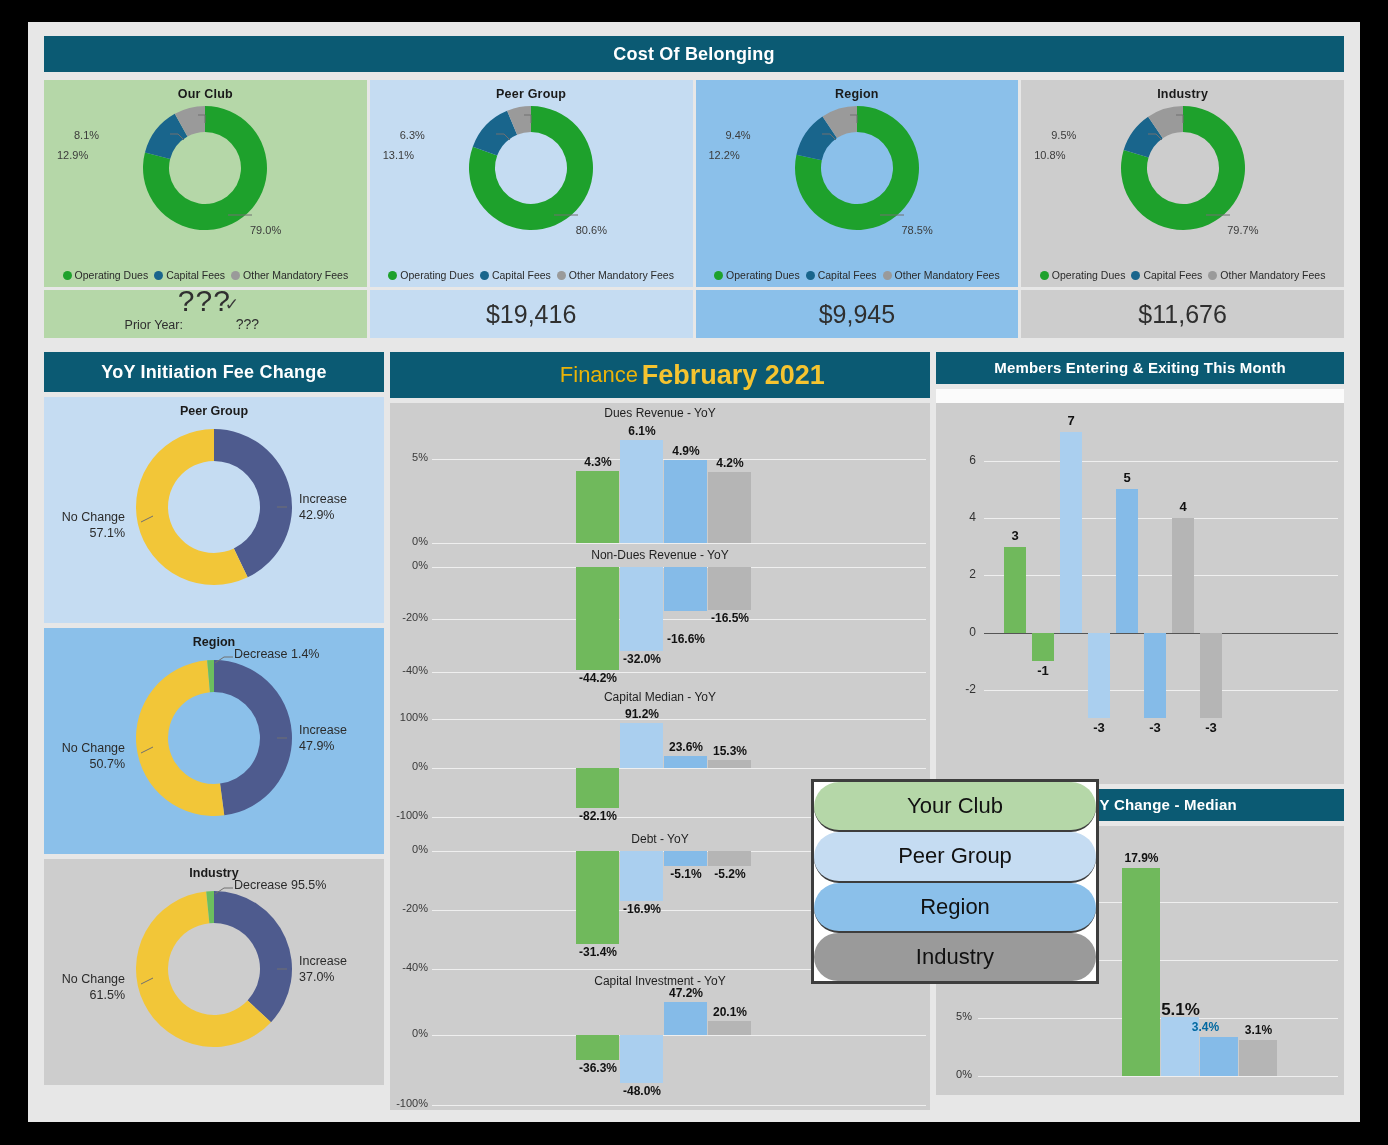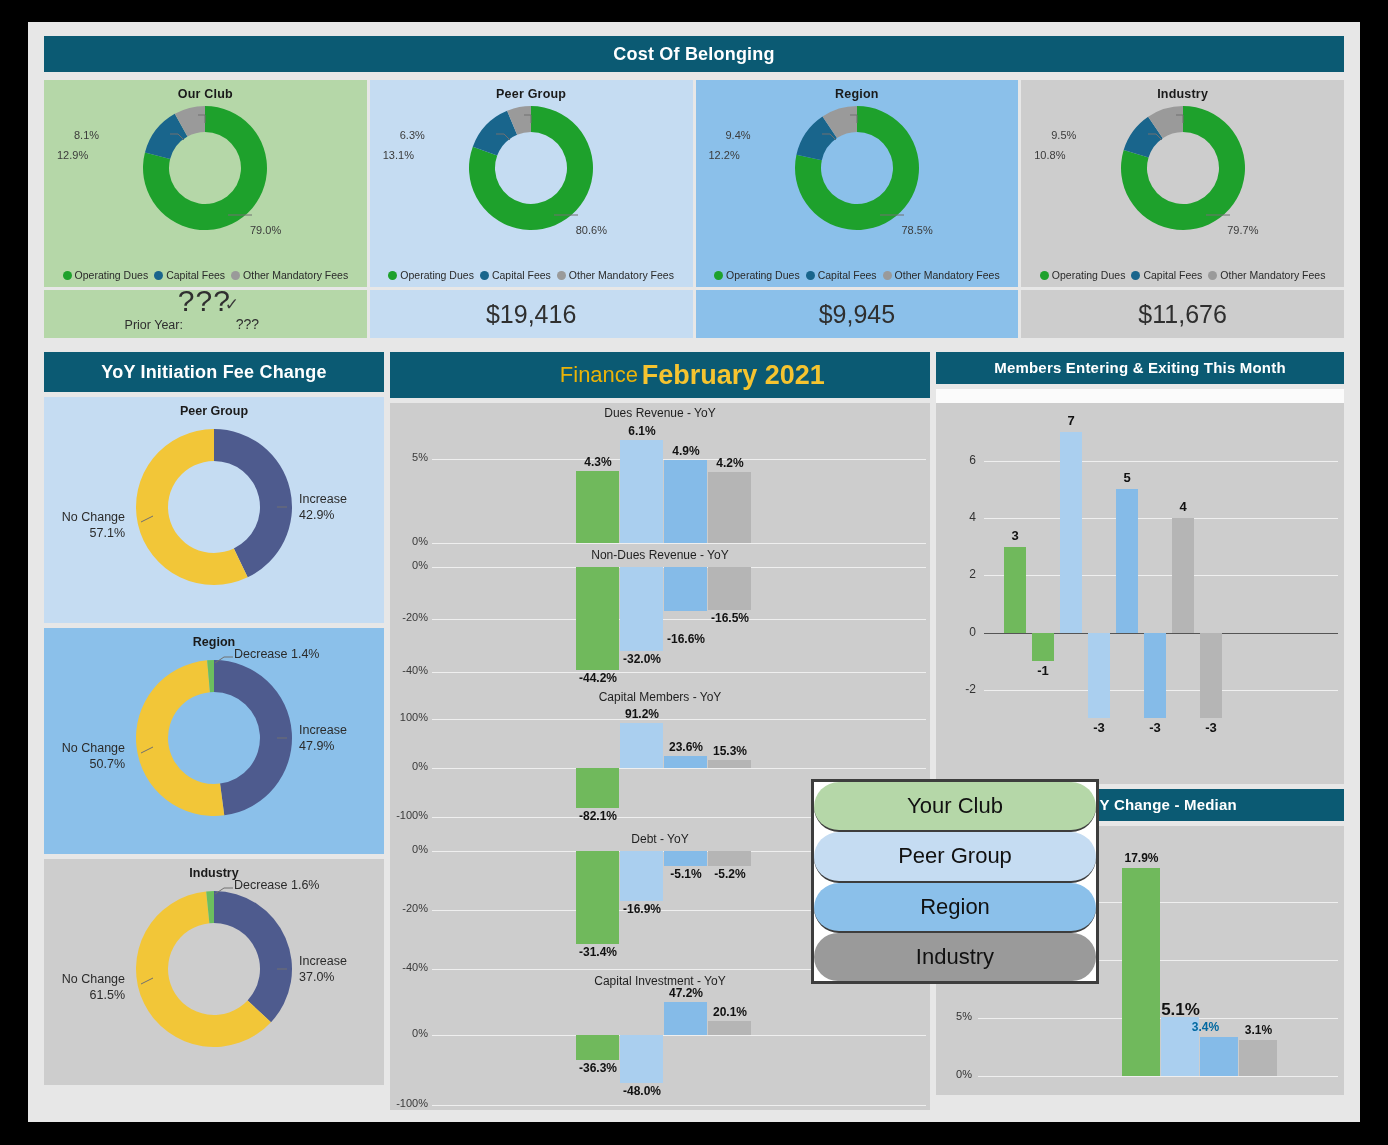--- a/index.html
+++ b/index.html
@@ -363,21 +363,21 @@
               <path d="M 86 10 L 95 4 L 104 4" stroke="#707070" stroke-width="1" fill="none"></path>
             </svg>
             <div class="flabel" style="left: 255px; top: 74px;">
               <div>Increase</div>
               <div>37.0%</div>
             </div>
             <div class="flabel" style="left: 7px; top: 92px; text-align: right; width: 74px;">
               <div>No Change</div>
               <div>61.5%</div>
             </div>
-            <div class="flabel" style="left: 190px; top: -2px;">Decrease 1.6%</div>
+            <div class="flabel" style="left: 190px; top: -2px;">Decrease 95.5%</div>
           </div>
         </div>
       </div>
   </div>
 
   <div class="center-col">
     <div class="fin-header">
       <span class="fin-title">Finance</span>
       <span class="fin-date">February 2021</span>
     </div>
@@ -412,21 +412,21 @@
             <div class="bar-lab" style="left: 182px; width: 52px; text-align: center; top: 103.791px;">-44.2%</div>
             <div class="bar" style="left: 230px; width: 43px; top: 0px; height: 83.9111px; background: rgb(170, 207, 239);"></div>
             <div class="bar-lab" style="left: 226px; width: 52px; text-align: center; top: 84.9111px;">-32.0%</div>
             <div class="bar" style="left: 274px; width: 43px; top: 0px; height: 43.5289px; background: rgb(133, 187, 232);"></div>
             <div class="bar-lab" style="left: 270px; width: 52px; text-align: center; top: 44.5289px; margin-top: 20px;">-16.6%</div>
             <div class="bar" style="left: 318px; width: 43px; top: 0px; height: 43.2667px; background: rgb(181, 181, 181);"></div>
             <div class="bar-lab" style="left: 314px; width: 52px; text-align: center; top: 44.2667px;">-16.5%</div>
           </div>
         </div>
         <div class="mini-chart" style="position: absolute; left: 0px; top: 284px; width: 100%; height: 142px;">
-          <div class="mini-title">Capital Members  - YoY</div>
+          <div class="mini-title">Capital Median  - YoY</div>
           <div class="plot" style="position: absolute; left: 0px; top: 22px; width: 100%; height: 118px;">
             <div class="gridline" style="top: 9.83333px;"></div>
             <div class="ytick" style="top: 1.83333px;">100%</div>
             <div class="gridline" style="top: 59px;"></div>
             <div class="ytick" style="top: 51px;">0%</div>
             <div class="gridline" style="top: 108.167px;"></div>
             <div class="ytick" style="top: 100.167px;">-100%</div>
             <div class="bar" style="left: 186px; width: 43px; top: 59px; height: 40.3658px; background: rgb(112, 185, 92);"></div>
             <div class="bar-lab" style="left: 182px; width: 52px; text-align: center; top: 100.366px;">-82.1%</div>
             <div class="bar" style="left: 230px; width: 43px; top: 14.16px; height: 44.84px; background: rgb(170, 207, 239);"></div>

